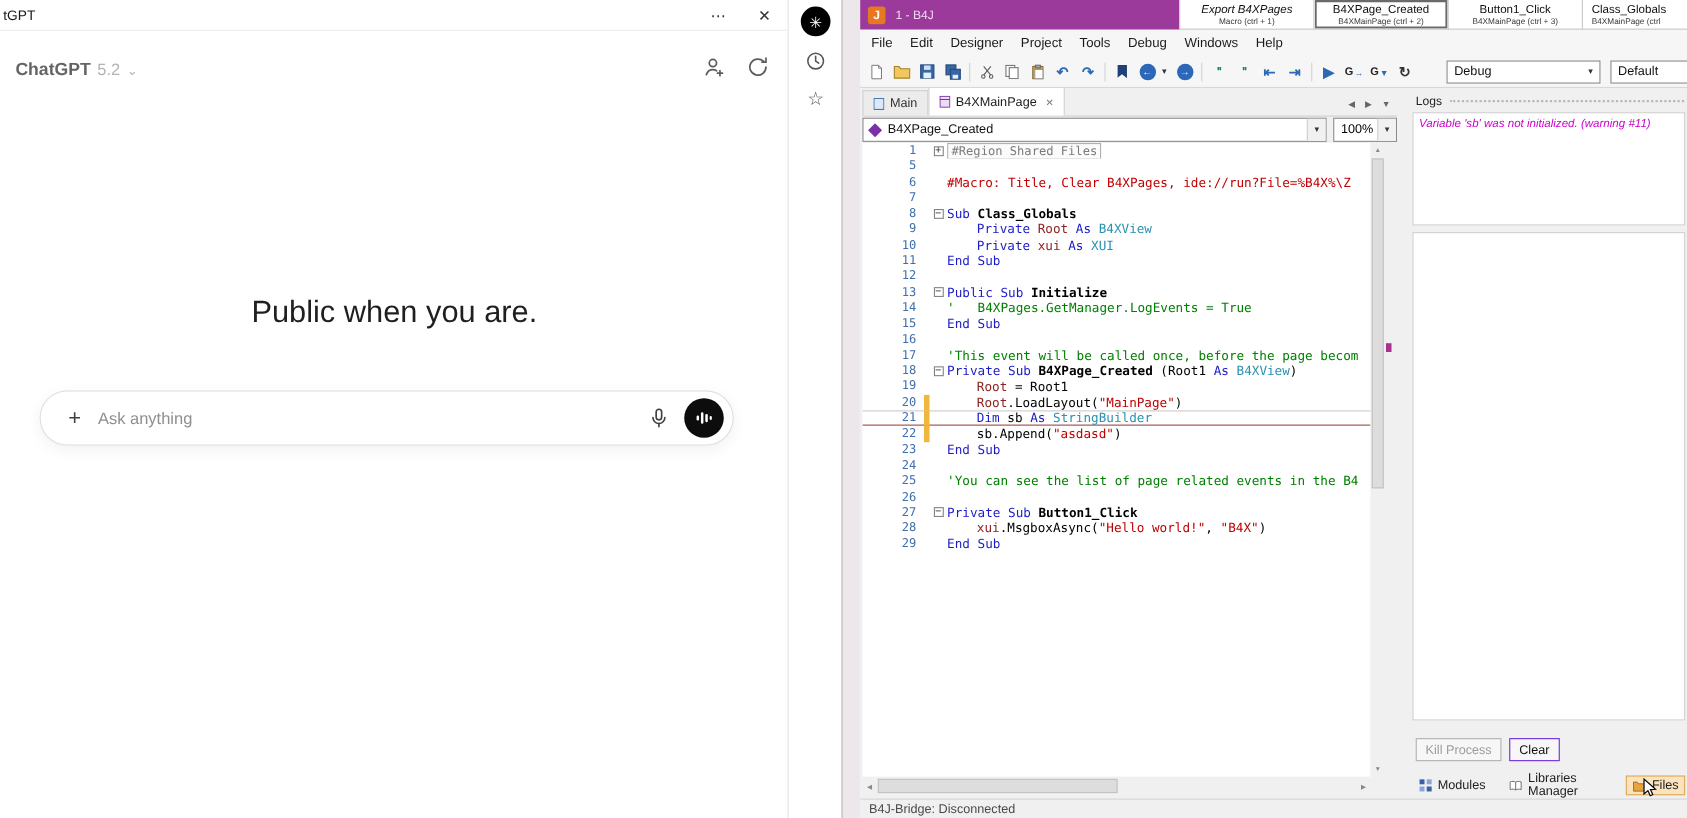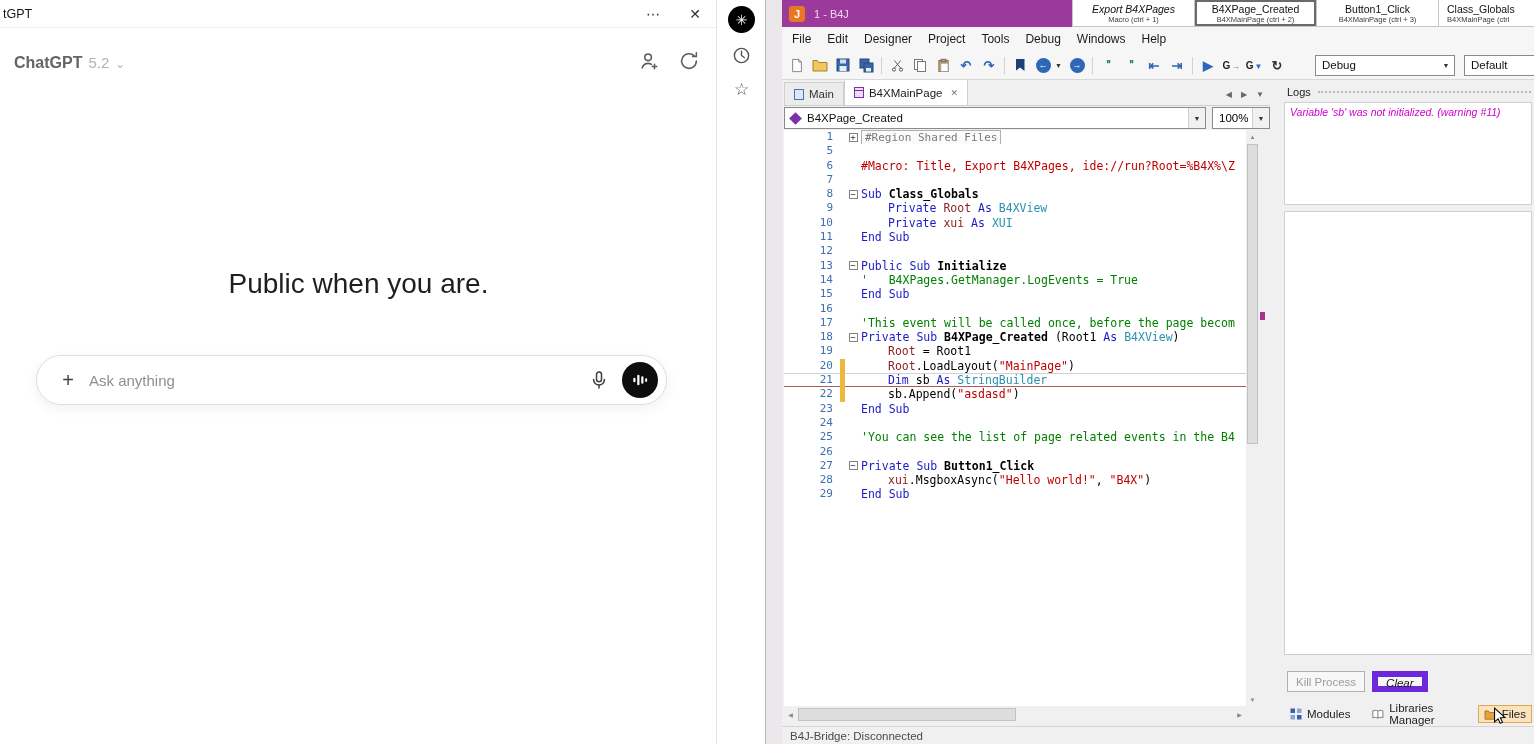--- a/index.html
+++ b/index.html
@@ -116,21 +116,21 @@
   .logs { position:absolute; left:501px; top:84px; right:0; height:642px; }
   .logs-head { display:flex; align-items:center; height:15px; padding-left:4px; }
   .logs-head .lbl { font-size:11px; color:#222; }
   .logs-head .grip { flex:1; margin:1px 3px 0 7px; border-top:2px dotted #b8b8b8; height:0; }
   .log-box1 { position:absolute; left:1px; right:2px; top:18px; height:103px; background:#fff; border:1px solid #cfcfcf; padding:3px 5px; overflow:hidden; }
   .log-warn { font-size:10.5px; font-style:italic; color:#CC00CC; white-space:nowrap; }
   .log-box2 { position:absolute; left:1px; right:2px; top:127px; height:444px; background:#fff; border:1px solid #cfcfcf; }
   .log-btns { position:absolute; left:4px; top:587px; display:flex; gap:7px; }
   .lbtn { height:21px; padding:0 8px; font-size:11.5px; background:#f7f7f7; border:1px solid #b0b0b0; color:#111; cursor:default; }
   .lbtn.disabled { color:#9c9c9c; }
-  .lbtn.focused { border:6px solid #6d28d9;font-style:italic; }
+  .lbtn.focused { border:1px solid #6d28d9; }
   .side-tabs { position:absolute; left:2px; right:2px; top:619px; height:22px; display:flex; align-items:center; }
   .side-tab { display:flex; align-items:center; gap:5px; font-size:11.5px; color:#222; padding:2px 5px; cursor:default; }
   .side-tab.lib { margin-left:12px; }
   .side-tab.files { margin-left:auto; background:#FBE3BD; border:1px solid #E0A757; }
 
   .statusbar { position:absolute; left:0; right:0; top:726px; height:18px; background:#f0f0f0; border-top:1px solid #d5d5d5; display:flex; align-items:center; padding-left:8px; font-size:11.5px; color:#4a4a4a; }
 
   .cursor { position:absolute; left:1493px; top:707px; z-index:99; }
 </style>
 </head>
@@ -379,21 +379,21 @@
         <div class="code-row">
           <span class="ln-num">5</span>
           <span class="ln-mark"></span>
           <span class="ln-fold"></span>
           <span class="ln-code"></span>
         </div>
         <div class="code-row">
           <span class="ln-num">6</span>
           <span class="ln-mark"></span>
           <span class="ln-fold"></span>
-          <span class="ln-code"><span class="c-pre">#Macro: Title, Export B4XPages, ide://run?Root=%B4X%\Z</span></span>
+          <span class="ln-code"><span class="c-pre">#Macro: Title, Clear B4XPages, ide://run?File=%B4X%\Z</span></span>
         </div>
         <div class="code-row">
           <span class="ln-num">7</span>
           <span class="ln-mark"></span>
           <span class="ln-fold"></span>
           <span class="ln-code"></span>
         </div>
         <div class="code-row">
           <span class="ln-num">8</span>
           <span class="ln-mark"></span>

